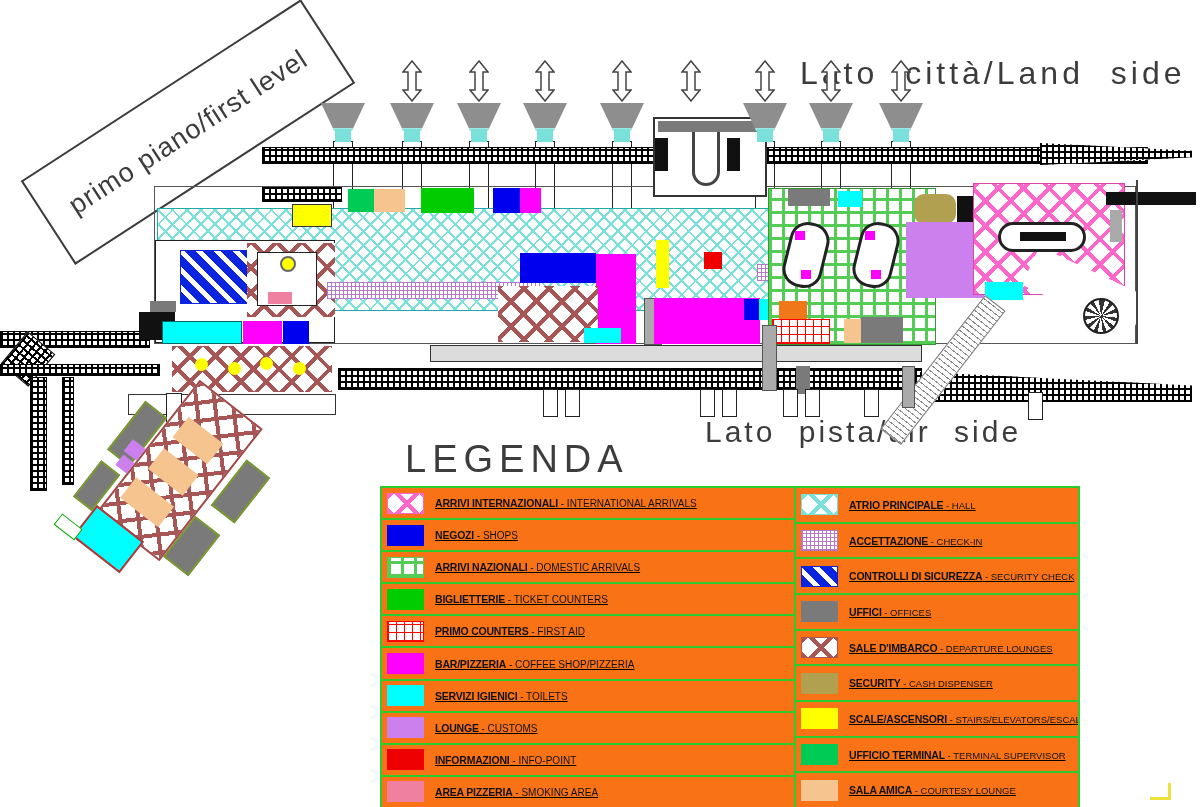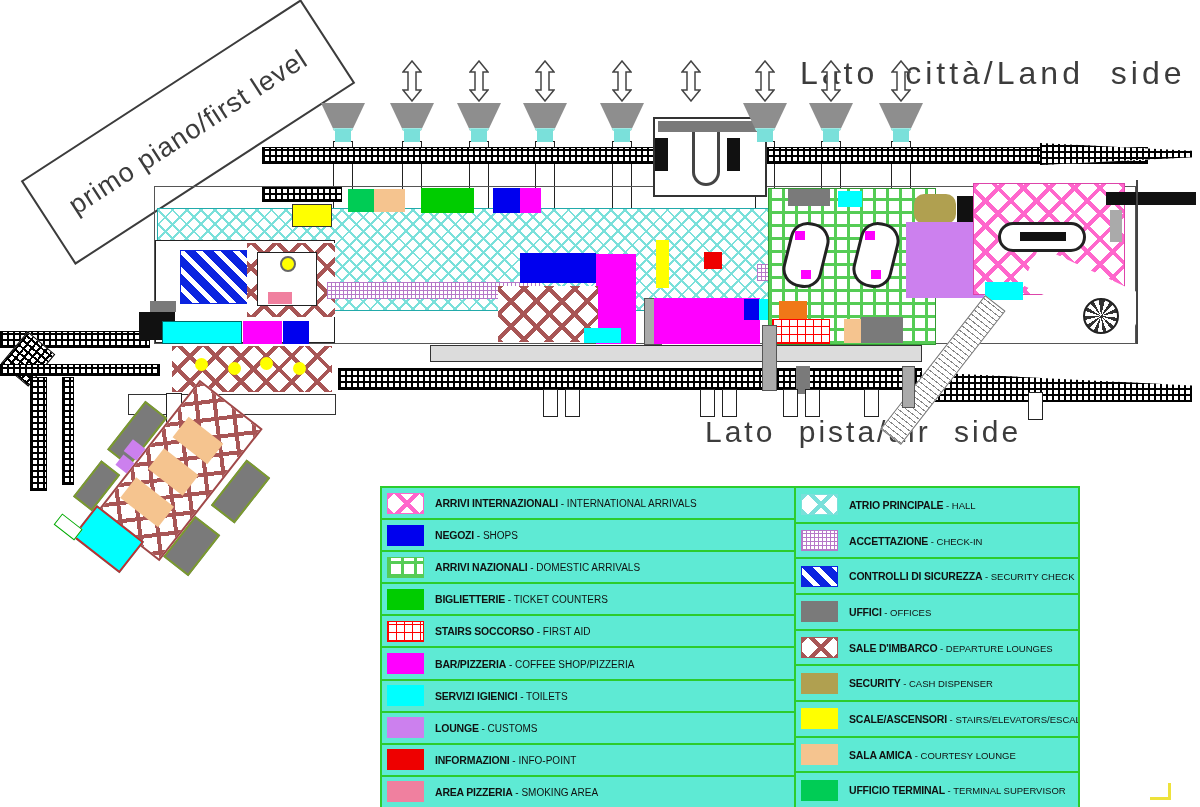--- a/index.html
+++ b/index.html
@@ -39,21 +39,21 @@
   .ol{background:#fff;border:1px solid #222;}
   .carousel{background:#fff;border:3px solid #222;border-radius:18px;}
   .circ{border-radius:50%;}
   .fan{border-radius:50%;border:2px solid #222;background:repeating-conic-gradient(#333 0 14deg,#fff 14deg 32deg);}
   .utube{background:#fff;border:3px solid #444;border-top:none;border-radius:0 0 14px 14px;}
   .cano{background:#8e8e8e;clip-path:polygon(0 0,100% 0,70% 100%,30% 100%);
         border-bottom:3px solid #9fe8e2;}
   .arrow{position:absolute;width:20px;height:42px;}
   
   .lcol{position:absolute;display:flex;flex-direction:column;border:1px solid #2ccc2c;}
-  .lrow{flex:1;display:flex;align-items:center;border:1px solid #2ccc2c;background:#5eead4;overflow:hidden;}
+  .lrow{flex:1;display:flex;align-items:center;border:1px solid #2ccc2c;background:#f97316;overflow:hidden;text-decoration:underline;}
   .sw{width:37px;height:21px;margin-left:5px;flex:none;box-sizing:border-box;}
   .sw.xh,.sw.gr,.sw.fg{border:1px solid var(--c);}
   .llabel{margin-left:11px;font-size:10px;color:#111;white-space:nowrap;}
   .llabel b{font-size:10.5px;letter-spacing:-0.2px;}
   #legend-right .llabel{font-size:9.5px;}
   #corner-mark{position:absolute;left:1150px;top:783px;width:18px;height:14px;
       border-right:3px solid #eee23a;border-bottom:3px solid #eee23a;}
 </style>
 </head>
 <body>
@@ -211,40 +211,41 @@
         <div class="r xh" style="left: 30px; top: 6px; width: 80px; height: 168px; border: 2px solid rgb(160, 72, 72); background-color: rgb(255, 255, 255); --c: #a85555;"></div>
         <div class="r solid" style="left: 44px; top: 42px; width: 44px; height: 26px; --c: #f5c48f;"></div>
         <div class="r solid" style="left: 44px; top: 82px; width: 44px; height: 26px; --c: #f5c48f;"></div>
         <div class="r solid" style="left: 40px; top: 122px; width: 48px; height: 26px; --c: #f5c48f;"></div>
         <div class="r solid" style="left: 14px; top: 94px; width: 16px; height: 15px; --c: #cc80ee;"></div>
         <div class="r solid" style="left: 16px; top: 112px; width: 14px; height: 13px; --c: #cc80ee;"></div>
         <div class="r solid" style="left: 26px; top: 168px; width: 60px; height: 40px; border: 2px solid rgb(192, 48, 48); --c: #00ffff;"></div>
         <div class="r ol" style="left: 4px; top: 196px; width: 26px; height: 14px; border: 1px solid rgb(0, 170, 0);"></div>
       </div>
     </div>
+<div id="legend-title" class="arch">LEGENDA</div>
 <div id="legend-left" class="lcol" style="left:380px;top:486px;width:414px;height:321px;">
       <div class="lrow">
         <div class="sw xh" style="--c: #ff66cc;"></div>
         <span class="llabel"><b>ARRIVI INTERNAZIONALI</b> - INTERNATIONAL ARRIVALS</span>
       </div>
       <div class="lrow">
         <div class="sw solid" style="--c: #0000ee;"></div>
         <span class="llabel"><b>NEGOZI</b> - SHOPS</span>
       </div>
       <div class="lrow">
         <div class="sw gr" style="--c: #55cc55;"></div>
         <span class="llabel"><b>ARRIVI NAZIONALI</b> - DOMESTIC ARRIVALS</span>
       </div>
       <div class="lrow">
         <div class="sw solid" style="--c: #00cc00;"></div>
         <span class="llabel"><b>BIGLIETTERIE</b> - TICKET COUNTERS</span>
       </div>
       <div class="lrow">
         <div class="sw rg" style="--c: #ff0000;"></div>
-        <span class="llabel"><b>STAIRS SOCCORSO</b> - FIRST AID</span>
+        <span class="llabel"><b>PRIMO COUNTERS</b> - FIRST AID</span>
       </div>
       <div class="lrow">
         <div class="sw solid" style="--c: #ff00ff;"></div>
         <span class="llabel"><b>BAR/PIZZERIA</b> - COFFEE SHOP/PIZZERIA</span>
       </div>
       <div class="lrow">
         <div class="sw solid" style="--c: #00ffff;"></div>
         <span class="llabel"><b>SERVIZI IGIENICI</b> - TOILETS</span>
       </div>
       <div class="lrow">
@@ -283,23 +284,23 @@
       </div>
       <div class="lrow">
         <div class="sw solid" style="--c: #b0a050;"></div>
         <span class="llabel"><b>SECURITY</b> - CASH DISPENSER</span>
       </div>
       <div class="lrow">
         <div class="sw solid" style="--c: #ffff00;"></div>
         <span class="llabel"><b>SCALE/ASCENSORI</b> - STAIRS/ELEVATORS/ESCALATORS</span>
       </div>
       <div class="lrow">
+        <div class="sw solid" style="--c: #00cc55;"></div>
+        <span class="llabel"><b>UFFICIO TERMINAL</b> - TERMINAL SUPERVISOR</span>
+      </div>
+      <div class="lrow">
         <div class="sw solid" style="--c: #f5c48f;"></div>
         <span class="llabel"><b>SALA AMICA</b> - COURTESY LOUNGE</span>
-      </div>
-      <div class="lrow">
-        <div class="sw solid" style="--c: #00cc55;"></div>
-        <span class="llabel"><b>UFFICIO TERMINAL</b> - TERMINAL SUPERVISOR</span>
       </div>
     </div>
 <div id="corner-mark"></div>
 
 </div>
 
 </body></html>

